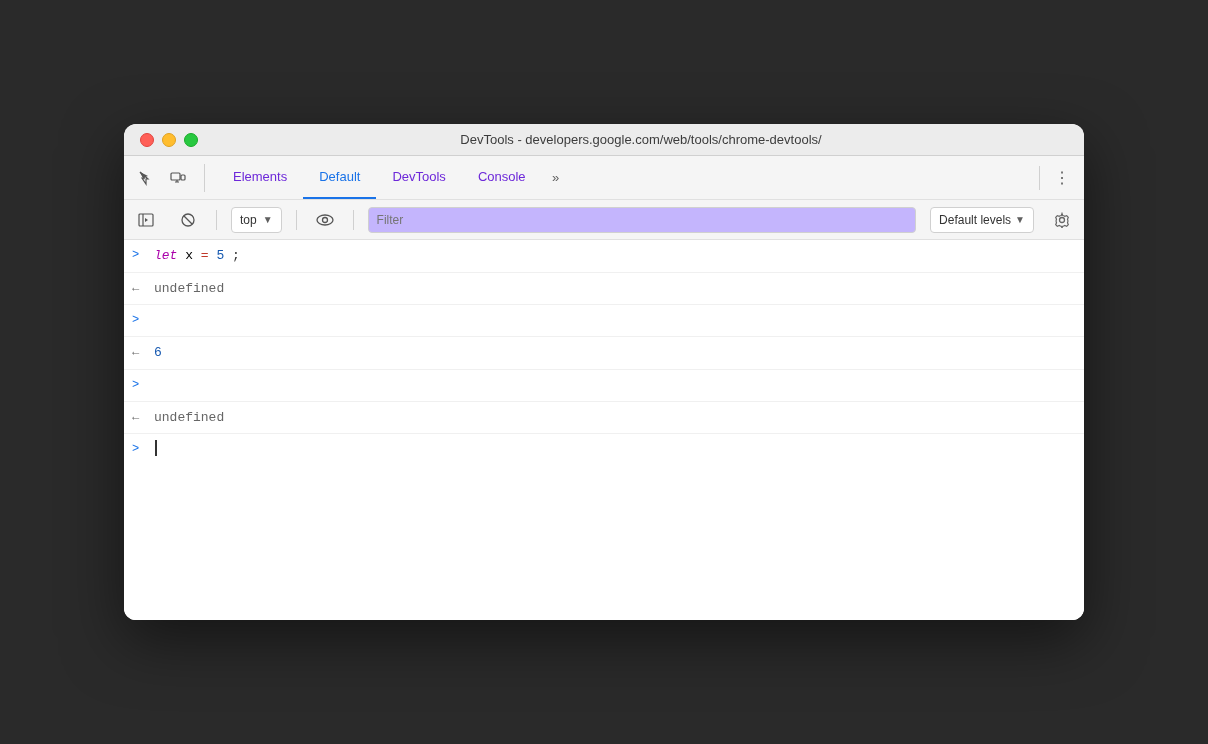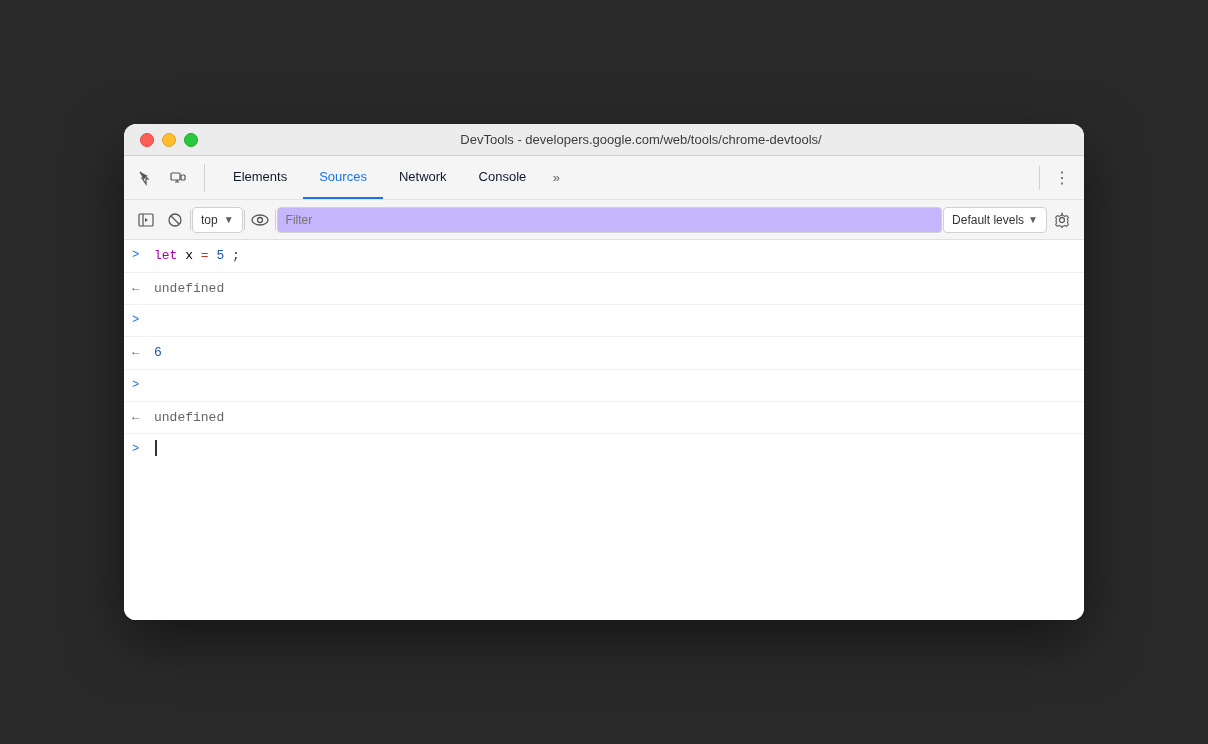--- a/index.html
+++ b/index.html
@@ -83,21 +83,21 @@
       align-items: center;
       flex: 1;
       height: 100%;
     }
     .tab {
       padding: 0 16px;
       height: 100%;
       display: flex;
       align-items: center;
       font-size: 13px;
-      color: #0f172a;
+      color: #6d28d9;
       cursor: pointer;
       border-bottom: 2px solid transparent;
       position: relative;
     }
     .tab.active {
       color: #1a73e8;
       border-bottom: 2px solid #1a73e8;
     }
     .tab-more {
       display: flex;
@@ -127,21 +127,21 @@
       font-size: 16px;
       border-radius: 4px;
     }
     .toolbar {
       display: flex;
       align-items: center;
       height: 40px;
       border-bottom: 1px solid #e0e0e0;
       background: #f5f5f5;
       padding: 0 8px;
-      gap: 1px;
+      gap: 14px;
     }
     .toolbar-btn {
       width: 28px;
       height: 28px;
       display: flex;
       align-items: center;
       justify-content: center;
       border-radius: 4px;
       cursor: pointer;
       color: #5f5f5f;
@@ -240,21 +240,21 @@
       margin-right: 8px;
       padding-top: 2px;
       min-width: 14px;
     }
     .arrow-in { color: #1a73e8; }
     .arrow-out { color: #666; }
     .row-content {
       flex: 1;
       line-height: 1.5;
     }
-    .kw-let { color: #aa00aa; }
+    .kw-let { color: #aa00aa; font-style: italic; }
     .var-name { color: #1a1a1a; }
     .op { color: #c0392b; }
     .num { color: #1558b0; }
     .punct { color: #333; }
     .undefined-text { color: #666; }
     .result-num { color: #1558b0; }
     .cursor-line {
       display: flex;
       align-items: center;
     }
@@ -303,24 +303,24 @@
             <line x1="7" y1="10" x2="7" y2="12" stroke="#555" stroke-width="1.2"></line>
             <line x1="5" y1="12" x2="9" y2="12" stroke="#555" stroke-width="1.2"></line>
           </svg>
         </div>
       </div>
       <div class="tabs">
         <div class="tab">
           <span>Elements</span>
         </div>
         <div class="tab active">
-          <span>Sources</span>
+          <span>Default</span>
         </div>
         <div class="tab">
-          <span>Network</span>
+          <span>DevTools</span>
         </div>
         <div class="tab">
           <span>Console</span>
         </div>
         <div class="tab-more">»</div>
       </div>
       <div class="tab-separator"></div>
       <div class="tab-menu-btn">⋮</div>
     </div>
 

